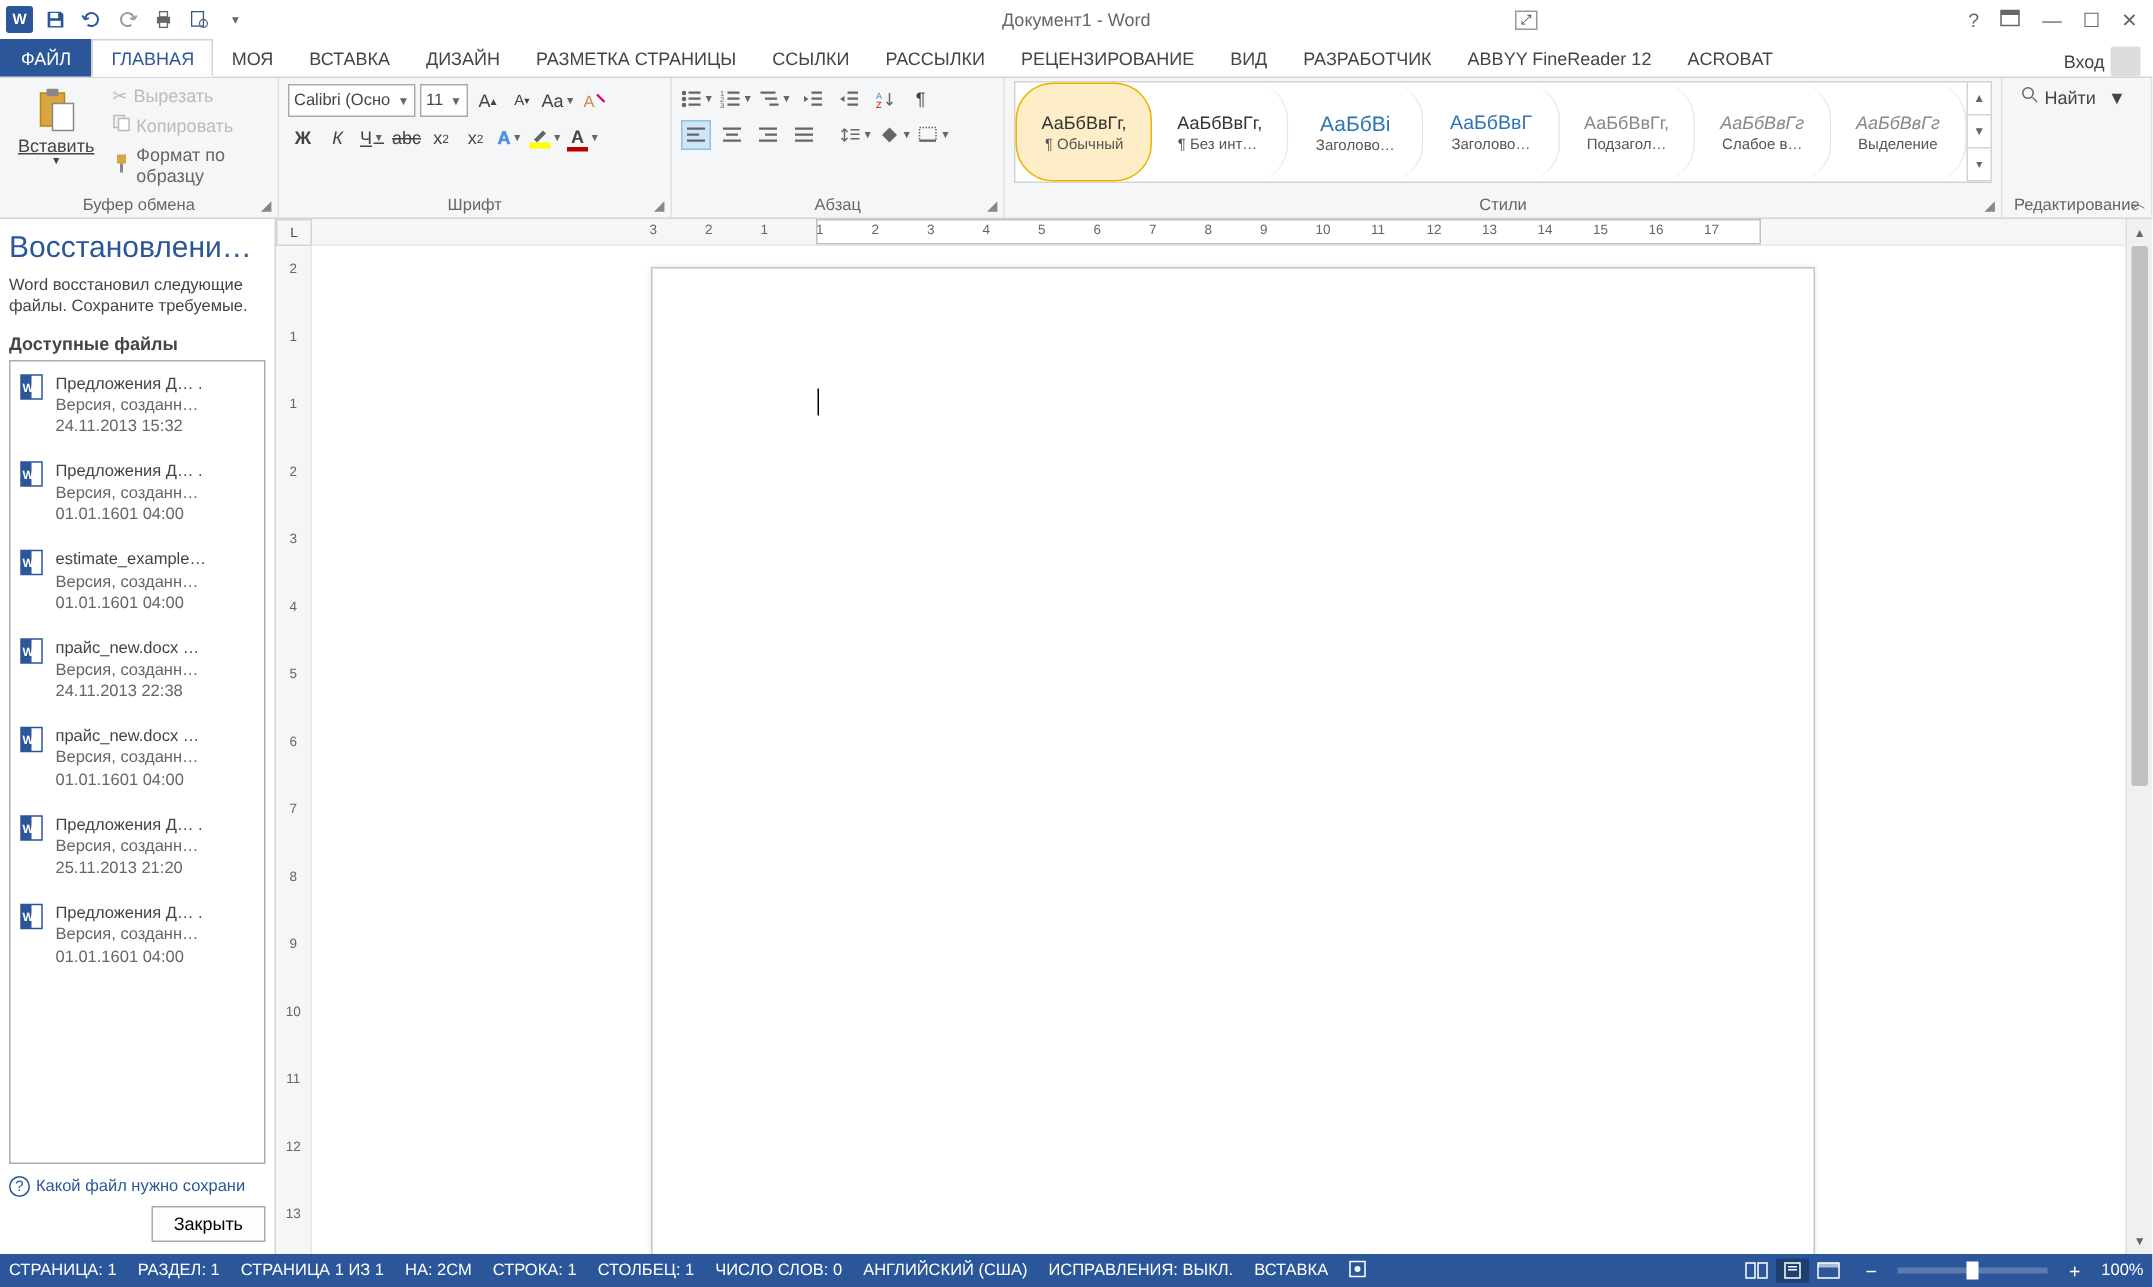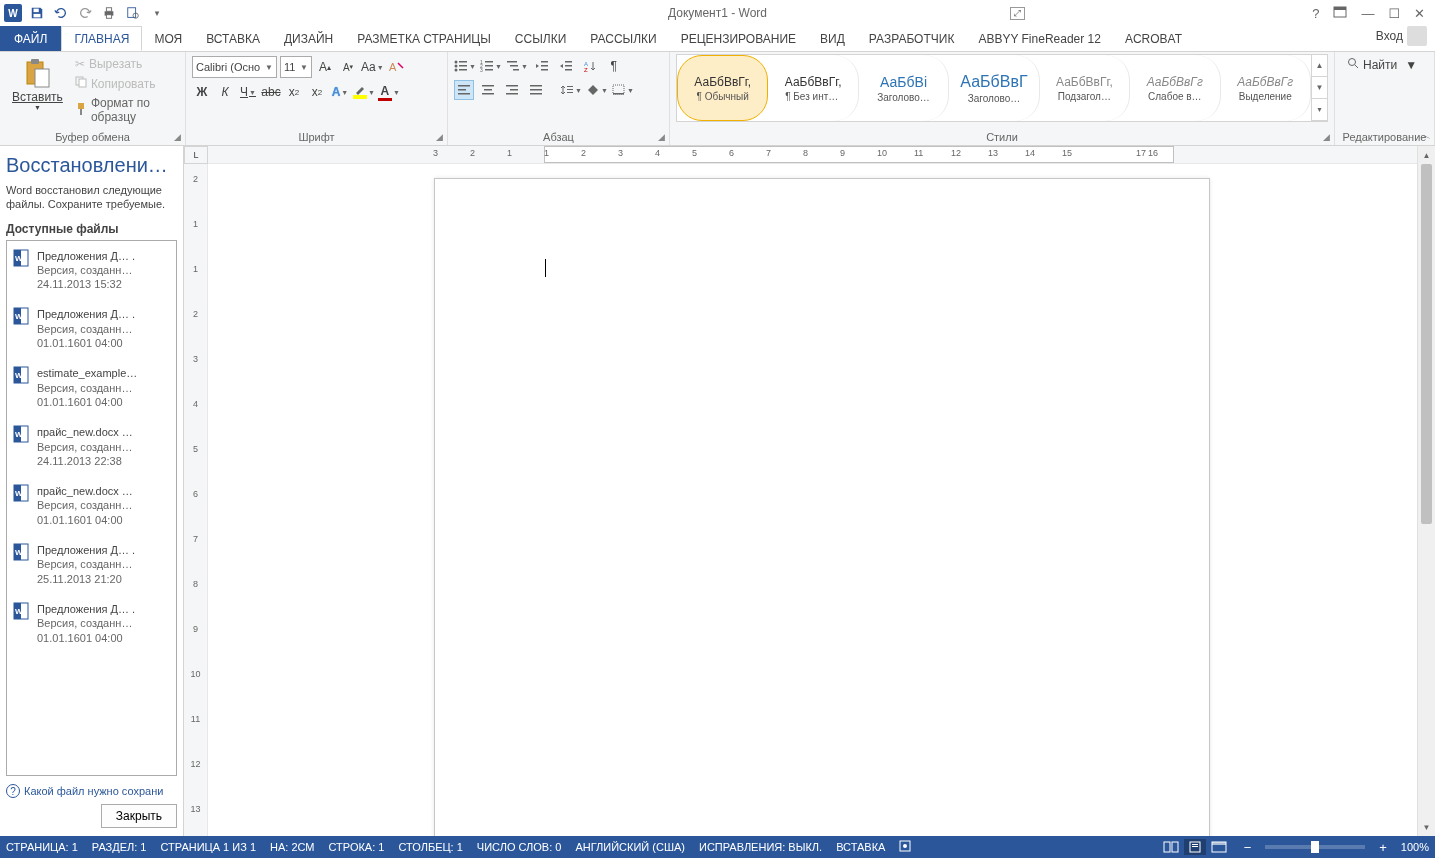--- a/index.html
+++ b/index.html
@@ -9,21 +9,21 @@
 .titlebar { height:26px; background:#fff; display:flex; align-items:center; position:relative; }
 .qat { display:flex; align-items:center; gap:6px; padding:0 4px; }
 .qat-icon { width:18px; height:18px; display:flex; align-items:center; justify-content:center; color:#4472c4; cursor:pointer; }
 .word-icon { width:18px; height:18px; background:#2b579a; color:#fff; display:flex;align-items:center;justify-content:center;font-weight:bold;font-size:10px; border-radius:2px;}
 .doc-title { position:absolute; left:50%; transform:translateX(-50%); font-size:12px; color:#666; }
 .window-controls { position:absolute; right:0; display:flex; align-items:center; gap:14px; padding:0 10px; }
 .window-controls span { font-size:13px; color:#666; cursor:pointer; }
 .ribbon-display-btn { border:1px solid #999; padding:0 3px; font-size:9px; margin-right:170px;}
 
 
-.tabs { height:26px; background:#fff; display:flex; align-items:flex-start; border-bottom:1px solid #d4d4d4; position:relative; }
+.tabs { height:26px; background:#fff; display:flex; align-items:flex-end; border-bottom:1px solid #d4d4d4; position:relative; }
 .tab { padding:0 12px; height:100%; display:flex; align-items:center; font-size:12px; color:#444; cursor:pointer; }
 .tab.file { background:#2b579a; color:#fff; padding:0 14px; }
 .tab.active { background:#fff; color:#2b579a; border:1px solid #d4d4d4; border-bottom:1px solid #fff; margin-bottom:-1px; }
 .login { position:absolute; right:8px; display:flex; align-items:center; gap:4px; font-size:12px; color:#444;padding-left:32px; }
 .avatar-placeholder { width:20px; height:20px; background:#ddd; border-radius:2px; }
 
 
 .ribbon { height:94px; background:#f5f6f7; border-bottom:1px solid #d4d4d4; display:flex; position:relative; }
 .ribbon-group { border-right:1px solid #e0e0e0; padding:2px 6px 0 6px; display:flex; flex-direction:column; position:relative; height:100%; }
 .group-body { flex:1; display:flex; align-items:flex-start; }
@@ -411,21 +411,21 @@
           </div>
           <div class="style-item" style="flex: 1 1 0%;">
             <div class="style-preview">АаБбВвГг,</div>
             <div class="style-name">¶ Без инте…</div>
           </div>
           <div class="style-item" style="flex: 1 1 0%;">
             <div class="style-preview" style="color:#2e74b5;font-size:14px;">АаБбВі</div>
             <div class="style-name">Заголово…</div>
           </div>
           <div class="style-item" style="flex: 1 1 0%;">
-            <div class="style-preview" style="color:#2e74b5;font-size:16px;">АаБбВвГ</div>
+            <div class="style-preview" style="color:#2e74b5;font-size:13px;">АаБбВвГ</div>
             <div class="style-name">Заголово…</div>
           </div>
           <div class="style-item" style="flex: 1 1 0%;">
             <div class="style-preview" style="color:#888;">АаБбВвГг,</div>
             <div class="style-name">Подзагол…</div>
           </div>
           <div class="style-item" style="flex: 1 1 0%;">
             <div class="style-preview" style="font-style:italic;color:#888;">АаБбВвГг</div>
             <div class="style-name">Слабое в…</div>
           </div>
@@ -610,21 +610,21 @@
           <span class="tick" style="left: 521px;">6</span>
           <span class="tick" style="left: 558px;">7</span>
           <span class="tick" style="left: 595px;">8</span>
           <span class="tick" style="left: 632px;">9</span>
           <span class="tick" style="left: 669px;">10</span>
           <span class="tick" style="left: 706px;">11</span>
           <span class="tick" style="left: 743px;">12</span>
           <span class="tick" style="left: 780px;">13</span>
           <span class="tick" style="left: 817px;">14</span>
           <span class="tick" style="left: 854px;">15</span>
-          <span class="tick" style="left: 940px;">16</span>
+          <span class="tick" style="left: 891px;">16</span>
           <span class="tick" style="left: 928px;">17</span>
         </div>
       <div class="page-canvas">
         <div class="page">
           <div class="cursor"></div>
         </div>
       </div>
     </div>
     <div class="vscrollbar">
       <div class="vscroll-btn">▲</div>

